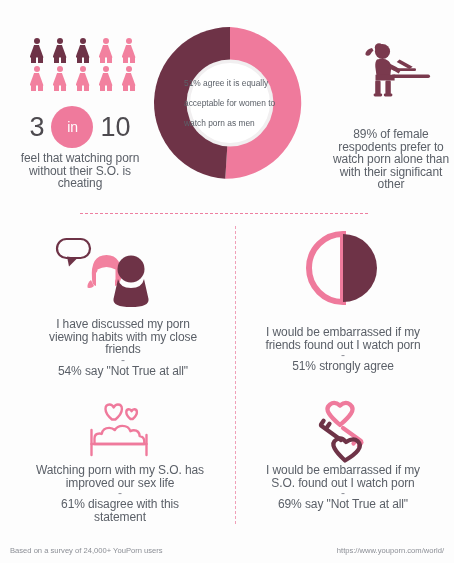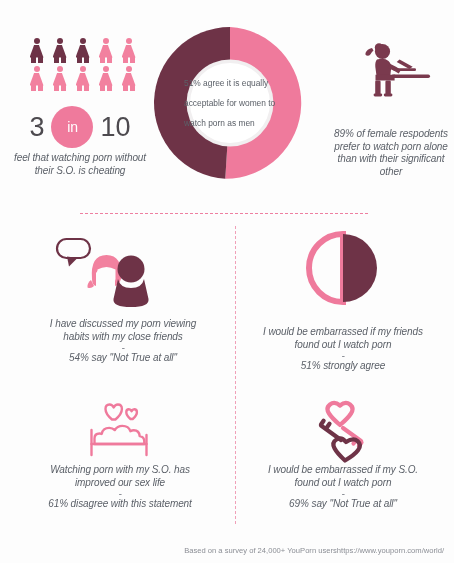--- a/index.html
+++ b/index.html
@@ -16,24 +16,23 @@
     height: 563px;
     background: #fdfdfd;
     overflow: hidden;
   }
 
   
   .stat-text {
     position: absolute;
     text-align: center;
     color: #5b6068;
-    font-size: 10px;
+    font-size: 12px;
     line-height: 12.6px;
     letter-spacing: -0.1px;
-    font-style: italic;
   }
   .stat-text .dash {
     display: block;
     line-height: 9px;
     color: #8d9098;
   }
   .stat-text .sub {
     display: block;
     line-height: 12.6px;
   }
@@ -194,21 +193,21 @@
 
   
   .footer {
     position: absolute;
     left: 0;
     bottom: 0;
     width: 454px;
     height: 26px;
     display: flex;
     align-items: center;
-    justify-content: flex-end;
+    justify-content: space-between;
     padding: 0 10px;
     box-sizing: border-box;
     font-size: 7.6px;
     color: #8b8e95;
   }
   .footer a, .footer span { text-decoration: none; color: #8b8e95; }
 </style>
 </head>
 <body>
 

